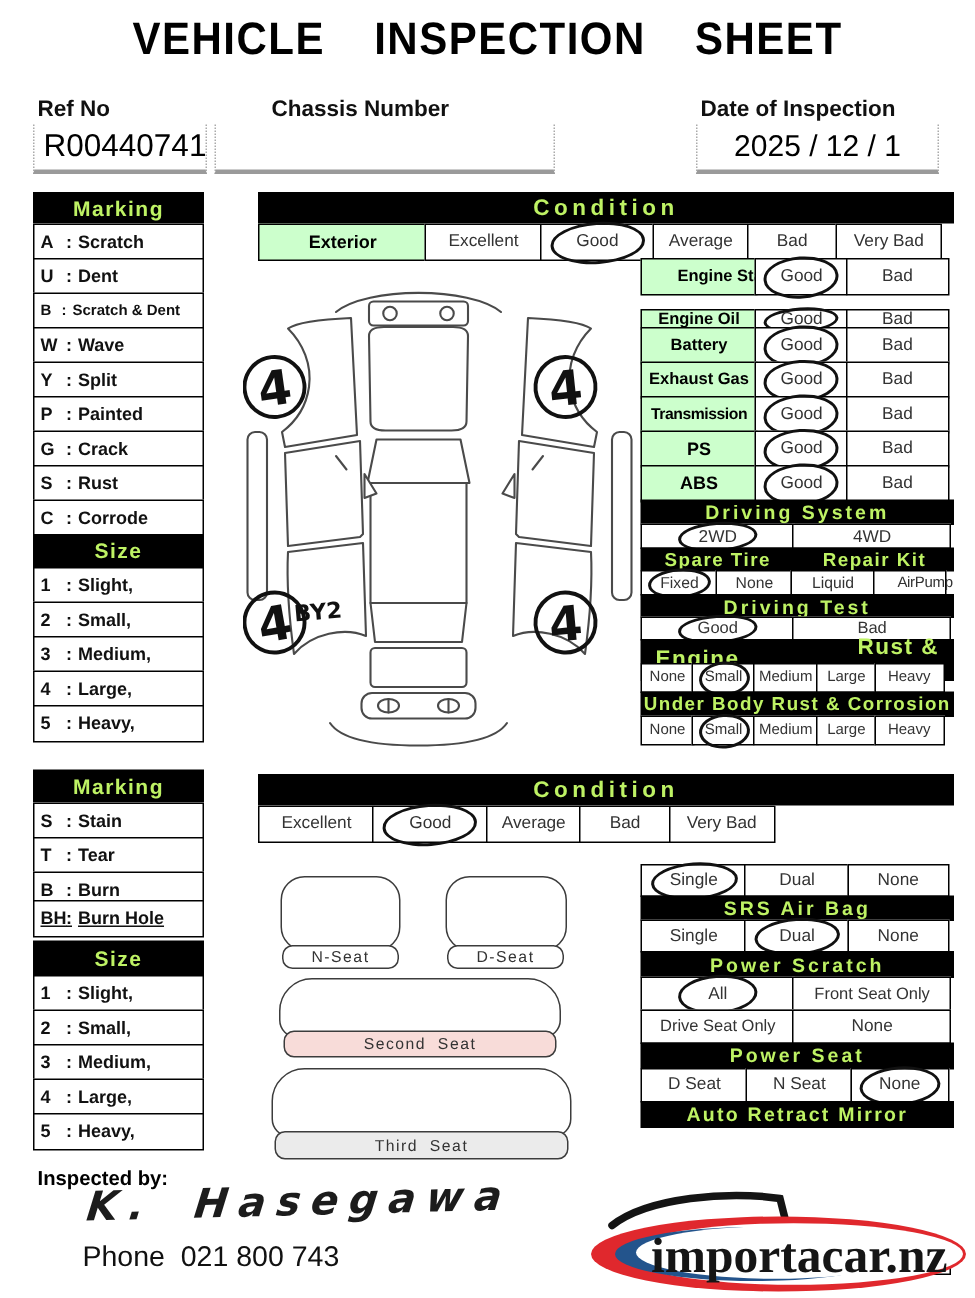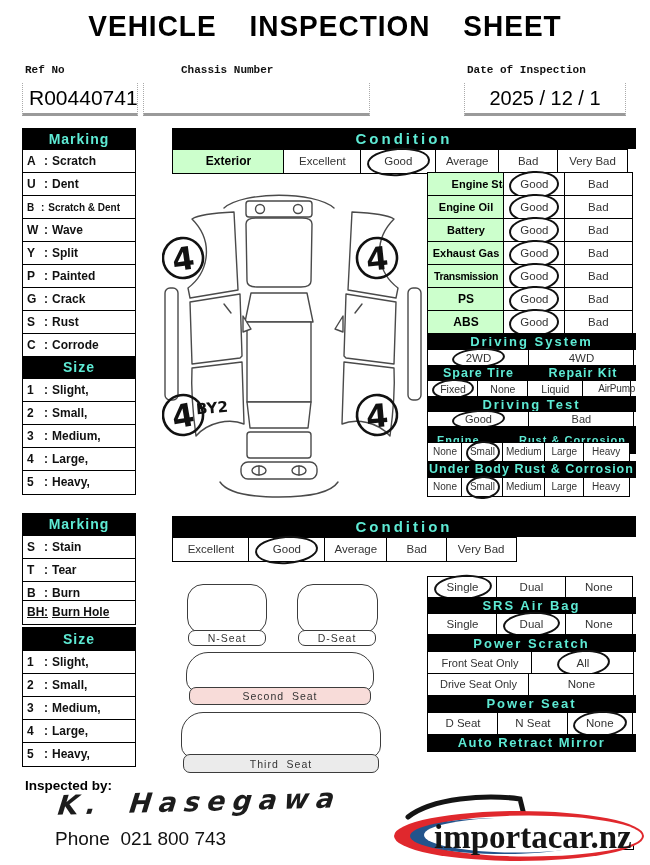--- a/index.html
+++ b/index.html
@@ -3,25 +3,25 @@
 <meta charset="utf-8">
 <style>
   html,body{margin:0;padding:0;background:#fff;}
   #sheet{position:relative;width:650px;height:865px;background:#fff;overflow:hidden;
          font-family:"Liberation Sans",sans-serif;color:#000;}
   .abs{position:absolute;}
   
   #title{left:0;top:10px;width:650px;text-align:center;font-size:28px;font-weight:800;
          letter-spacing:1px;word-spacing:24px;transform:scaleY(1.08);}
   
-  .fldlabel{font-size:11px;font-weight:bold;color:#111;font-family:Liberation Mono, monospace;}
+  .fldlabel{font-size:15px;font-weight:bold;color:#111;}
   .fldbox{box-sizing:border-box;border-bottom:3px solid #9a9a9a;border-left:1px dotted #aaa;
           border-right:1px dotted #aaa;background:#fff;display:flex;align-items:center;}
   
-  .bar{background:#000;color:#5eead4;display:flex;align-items:center;justify-content:center;
+  .bar{background:#000;color:#bef264;display:flex;align-items:center;justify-content:center;
        font-weight:bold;box-sizing:border-box;}
   .bar.split{justify-content:space-between;padding:0;text-align:right;}
   .bar.split span{display:flex;align-items:center;justify-content:center;}
   
   .row{display:flex;}
   .cell{box-sizing:border-box;border:1.6px solid #000;background:#fff;display:flex;
         align-items:center;justify-content:center;font-size:11.5px;color:#333;
         position:relative;white-space:nowrap;}
   .cell+.cell{margin-left:-1.6px;}
   .glabel{background:#ccffcc;font-weight:bold;color:#000;font-size:12px;}
@@ -148,21 +148,21 @@
     <div class="cell" style="width:64px;">Average</div>
     <div class="cell" style="width:61px;">Bad</div>
     <div class="cell" style="width:71px;">Very Bad</div>
   </div>
 
   <div class="abs row" style="left:427px;top:172px;height:24.5px;">
     <div class="cell glabel" style="width:78px;font-size:11px;padding-left:36px;">Engine Start</div>
     <div class="cell circled" style="width:62px;">Good</div>
     <div class="cell" style="width:69px;">Bad</div>
   </div>
-  <div class="abs row" style="left:427px;top:195px;height:24.5px;">
+  <div class="abs row" style="left:427px;top:195px;height:24.5px;align-items:flex-end;">
     <div class="cell glabel" style="width:78px;font-size:11px;">Engine Oil</div>
     <div class="cell circled" style="width:62px;">Good</div>
     <div class="cell" style="width:69px;">Bad</div>
   </div>
   <div class="abs row" style="left:427px;top:218px;height:24.5px;">
     <div class="cell glabel" style="width:78px;font-size:11px;">Battery</div>
     <div class="cell circled" style="width:62px;">Good</div>
     <div class="cell" style="width:69px;">Bad</div>
   </div>
   <div class="abs row" style="left:427px;top:241px;height:24.5px;">
@@ -202,21 +202,21 @@
     <div class="cell" style="width:57px;font-size:10.5px;">Liquid</div>
     <div class="cell" style="width:49px;font-size:10px;letter-spacing:-0.2px;padding-left:20px;">AirPump</div>
   </div>
 
   <div class="abs bar" style="left:427px;top:396px;width:209px;height:16px;font-size:13px;letter-spacing:2px;">Driving Test</div>
   <div class="abs row" style="left:427px;top:411px;height:15.5px;">
     <div class="cell cw circled" style="width:103px;font-size:11px;">Good</div>
     <div class="cell" style="width:106px;font-size:11px;">Bad</div>
   </div>
 
-  <div class="abs bar split" style="left:427px;top:425.5px;width:209px;height:28px;font-size:11px;letter-spacing:1px;padding:0 10px;box-sizing:border-box;">
+  <div class="abs bar split" style="left:427px;top:425.5px;width:209px;height:28px;font-size:15px;letter-spacing:1px;padding:0 10px;box-sizing:border-box;">
     <span>Engine</span>
     <span>Rust &amp; Corrosion</span>
   </div>
   <div class="abs row" style="left:427px;top:441.5px;height:20px;">
     <div class="cell" style="width:36px;font-size:10px;">None</div>
     <div class="cell circled" style="width:42px;font-size:10px;">Small</div>
     <div class="cell" style="width:44px;font-size:10px;">Medium</div>
     <div class="cell" style="width:40px;font-size:10px;">Large</div>
     <div class="cell" style="width:47px;font-size:10px;">Heavy</div>
   </div>
@@ -356,22 +356,22 @@
 
   <div class="abs bar" style="left:427px;top:597px;width:209px;height:17px;font-size:13px;letter-spacing:2px;">SRS Air Bag</div>
   <div class="abs row" style="left:427px;top:613px;height:22px;">
     <div class="cell" style="width:71px;">Single</div>
     <div class="cell circled" style="width:70px;">Dual</div>
     <div class="cell" style="width:68px;">None</div>
   </div>
 
   <div class="abs bar" style="left:427px;top:634px;width:209px;height:18px;font-size:13px;letter-spacing:2px;">Power Scratch</div>
   <div class="abs row" style="left:427px;top:651px;height:23px;">
+    <div class="cell cw circled" style="width:103px;">All</div>
     <div class="cell" style="width:106px;font-size:11px;">Front Seat Only</div>
-    <div class="cell cw circled" style="width:103px;">All</div>
   </div>
   <div class="abs row" style="left:427px;top:672.5px;height:23px;">
     <div class="cell" style="width:103px;font-size:11px;">Drive Seat Only</div>
     <div class="cell" style="width:106px;">None</div>
   </div>
 
   <div class="abs bar" style="left:427px;top:694.5px;width:209px;height:18px;font-size:13px;letter-spacing:2px;">Power Seat</div>
   <div class="abs row" style="left:427px;top:711.5px;height:23px;">
     <div class="cell" style="width:72px;">D Seat</div>
     <div class="cell" style="width:71px;">N Seat</div>

